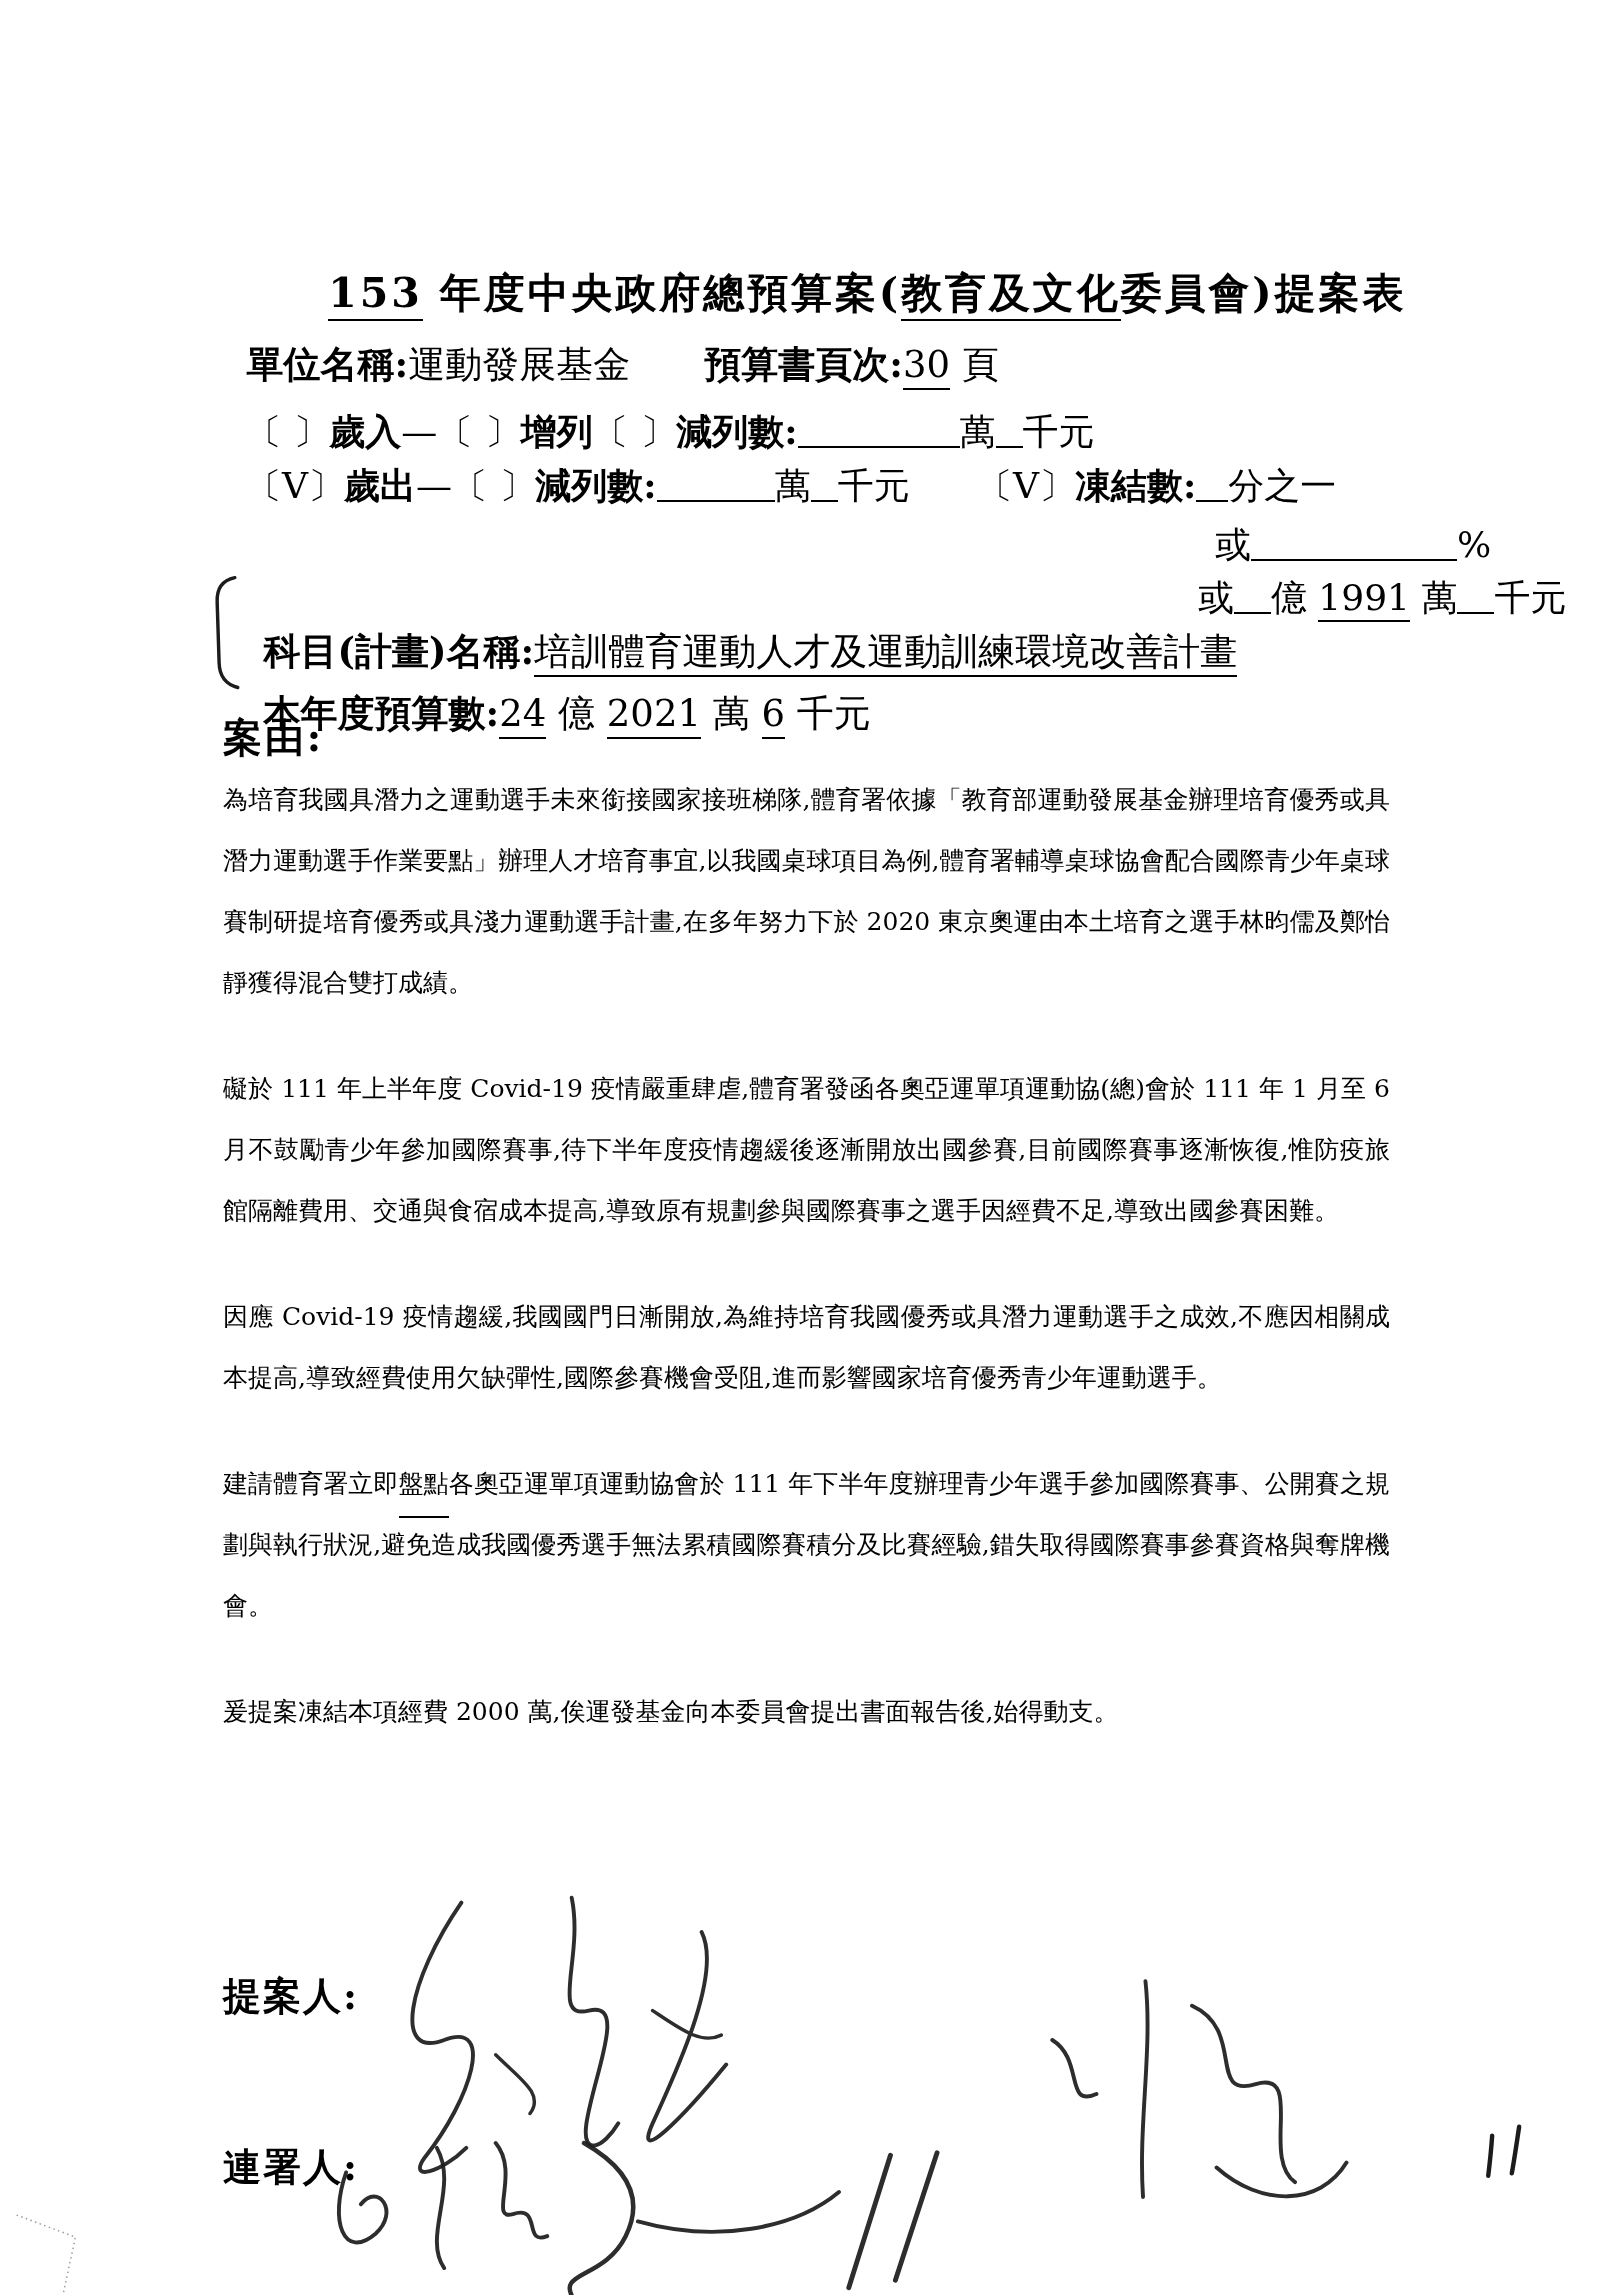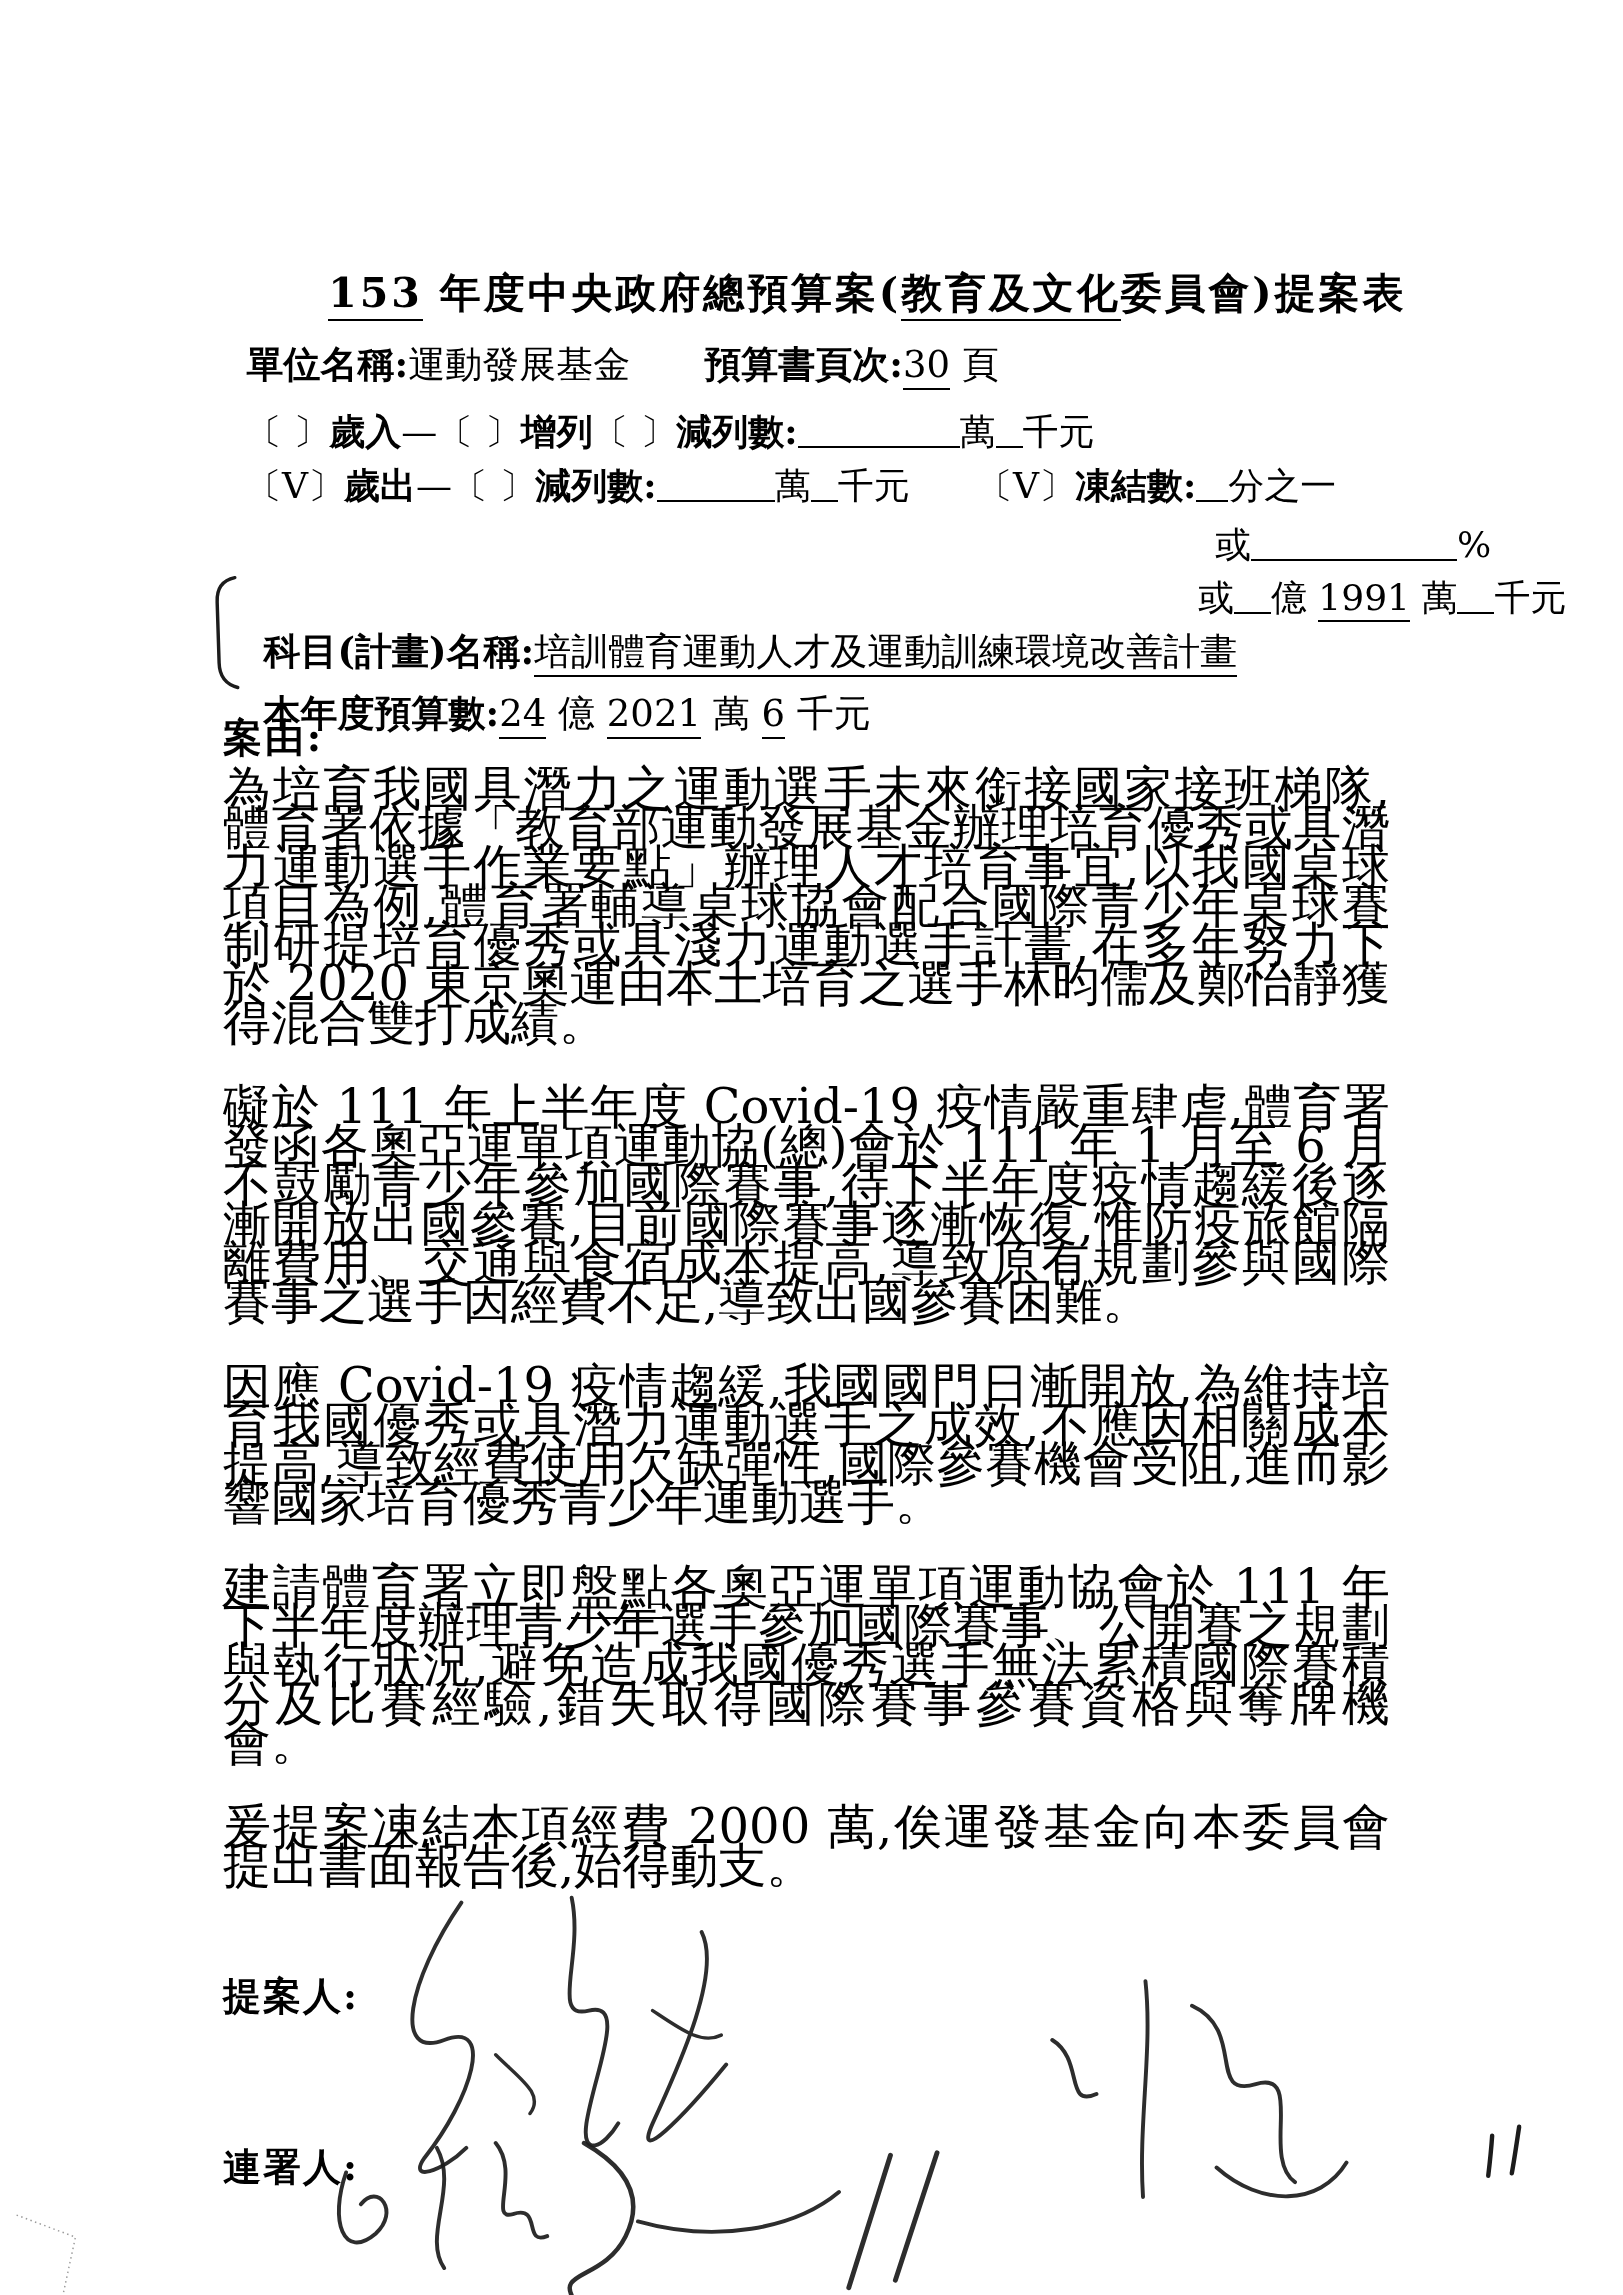--- a/index.html
+++ b/index.html
@@ -10,23 +10,23 @@
   }
   .abs{position:absolute;white-space:pre;}
   .b{font-weight:bold;}
   .title{font-size:41px;font-weight:bold;letter-spacing:2.9px;}
   .lbl{font-size:37px;}
   .row{font-size:36px;}
   .ul{border-bottom:2.9px solid #000;padding-bottom:1.5px;}
   .blank{display:inline-block;border-bottom:2.9px solid #000;height:2.9px;vertical-align:-3.9px;}
   .w330{width:162px}.w240{width:118px}.w55{width:27px}.w65{width:32px}.w420{width:206px}.w75{width:37px}
   .heading{font-size:39px;font-weight:bold;letter-spacing:2.9px;}
-  .paras{font-size:48px;line-height:39px;text-align:justify;white-space:normal;}
+  .paras{font-size:25px;line-height:61px;text-align:justify;white-space:normal;}
   .paras p{margin:0 0 45px 0;}
-  .paras .u{border-bottom:2.9px solid #000;padding-bottom:3px;}
+  .paras .u{border-bottom:2.9px solid #000;padding-bottom:18px;}
   .signlbl{font-size:38px;font-weight:bold;letter-spacing:2px;}
   svg.overlay{position:absolute;left:0;top:0;pointer-events:none;}
   svg .ink{fill:none;stroke:#1c1c1c;stroke-linecap:round;stroke-linejoin:round;}
 </style>
 </head>
 <body>
 
 <div class="abs title" style="left:294px;top:218px;">
   <span class="ul">153</span><span> 年度中央政府總預算案(</span><span class="ul">教育及文化</span><span>委員會)提案表</span>
 </div>

